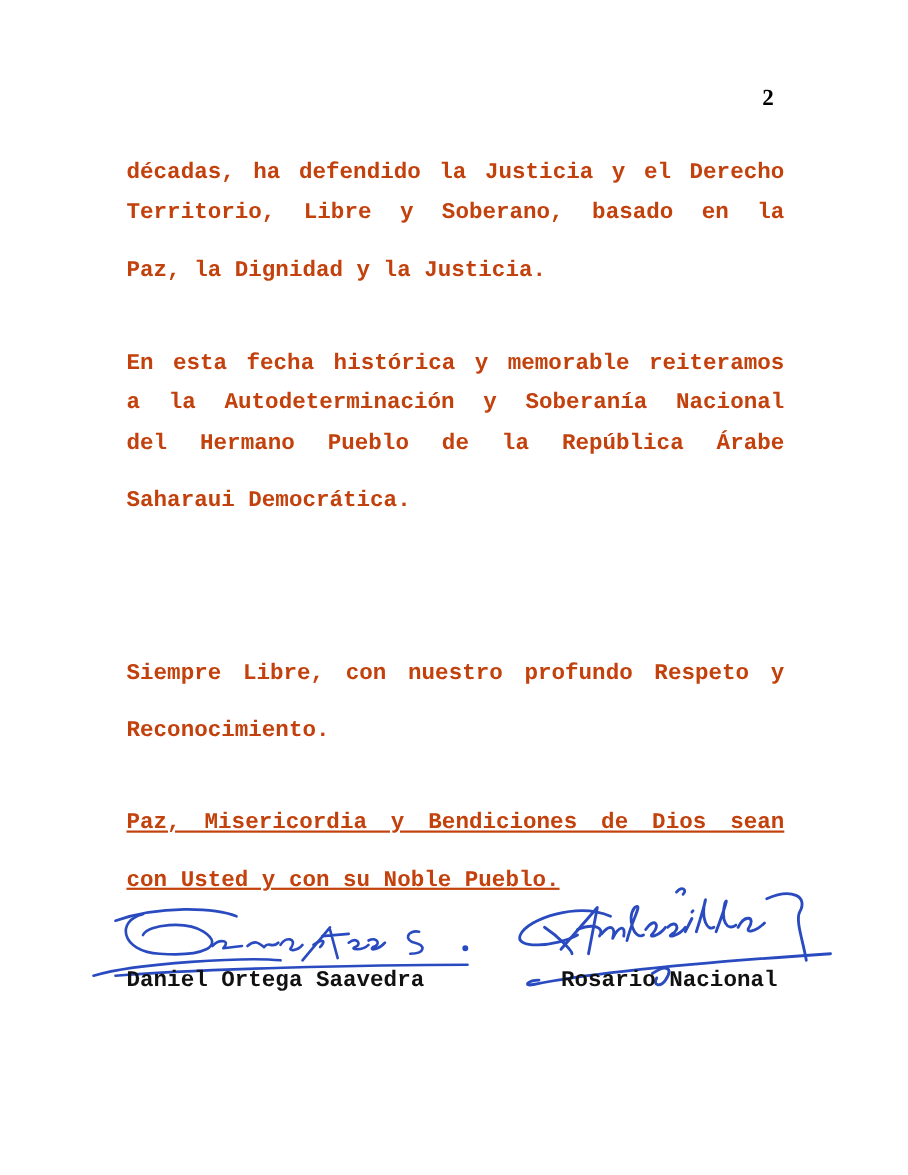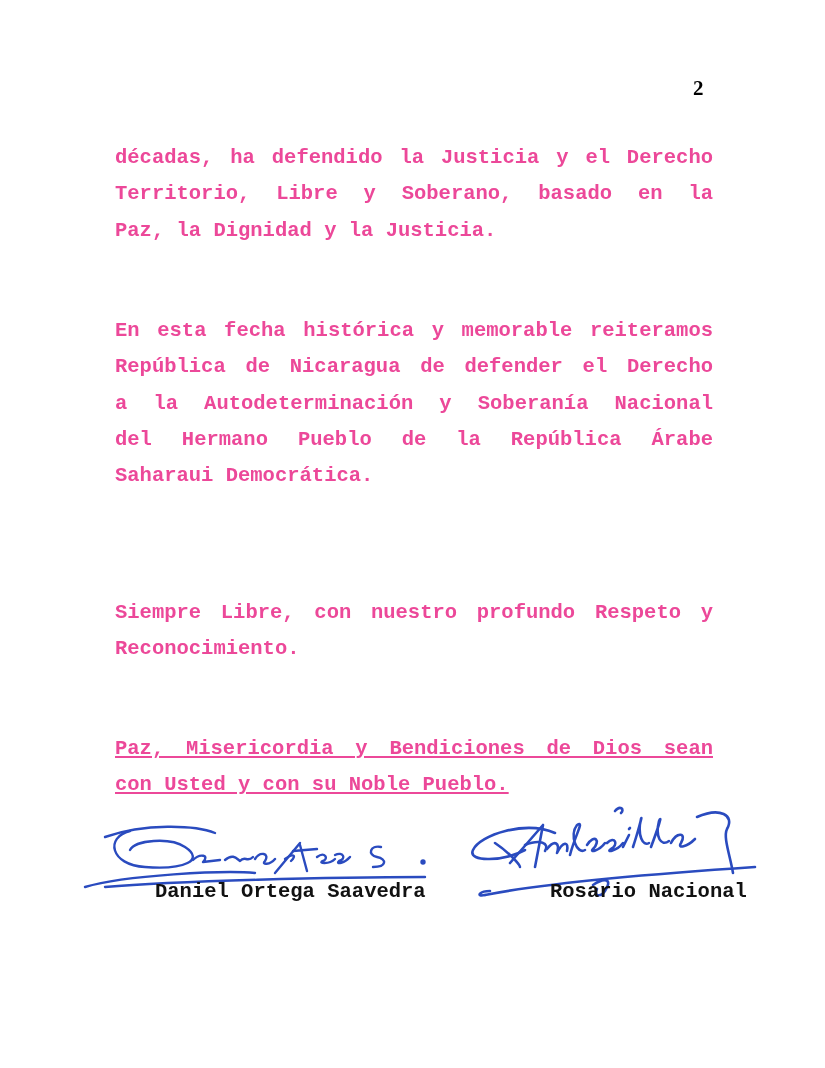--- a/index.html
+++ b/index.html
@@ -4,52 +4,51 @@
 <style>
   html, body { margin: 0; padding: 0; background: #ffffff; }
   body { width: 825px; height: 1068px; position: relative; overflow: hidden; }
   .page-number {
     position: absolute; left: 693px; top: 76px;
     font-family: "Liberation Serif", serif; font-weight: bold; font-size: 21px; color: #000;
   }
   .para {
     position: absolute; left: 115px; width: 598px;
     font-family: "Liberation Mono", monospace; font-weight: bold;
-    font-size: 20.5px; line-height: 36.3px; color: #ec4899;
+    font-size: 20.5px; line-height: 36.3px; color: #c2410c;
     text-align: justify; text-align-last: left;
   }
   .para .line { display: block; white-space: nowrap; text-align: justify; text-align-last: justify; }
-  .para .line.last { text-align-last: left; }
+  .para .line.last { text-align-last: left; margin-top: 16px; }
   #p1 { top: 140px; }
   #p2 { top: 313px; }
   #p3 { top: 595px; }
   #p4 { top: 731px; text-decoration: underline; }
   .sig-name {
     position: absolute; top: 880px;
-    font-family: "Liberation Mono", monospace; font-weight: bold; font-size: 20.5px; color: #111; margin-left: 40px;
+    font-family: "Liberation Mono", monospace; font-weight: bold; font-size: 20.5px; color: #111;
   }
   #name1 { left: 115px; }
   #name2 { left: 510px; }
   svg.sig { position: absolute; overflow: visible; }
 </style>
 </head>
 <body>
 
 <div>
   <div class="page-number">2</div>
 
   <div class="para" id="p1">
     <span class="line">décadas, ha defendido la Justicia y el Derecho</span>
     <span class="line">Territorio, Libre y Soberano, basado en la</span>
     <span class="line last">Paz, la Dignidad y la Justicia.</span>
   </div>
 
   <div class="para" id="p2">
     <span class="line">En esta fecha histórica y memorable reiteramos</span>
-    <span class="line">República de Nicaragua de defender el Derecho</span>
     <span class="line">a la Autodeterminación y Soberanía Nacional</span>
     <span class="line">del Hermano Pueblo de la República Árabe</span>
     <span class="line last">Saharaui Democrática.</span>
   </div>
 
   <div class="para" id="p3">
     <span class="line">Siempre Libre, con nuestro profundo Respeto y</span>
     <span class="line last">Reconocimiento.</span>
   </div>
 

